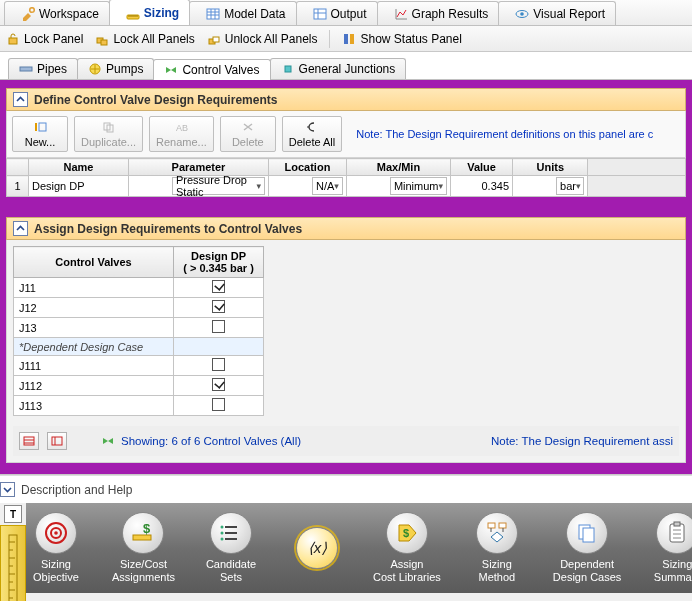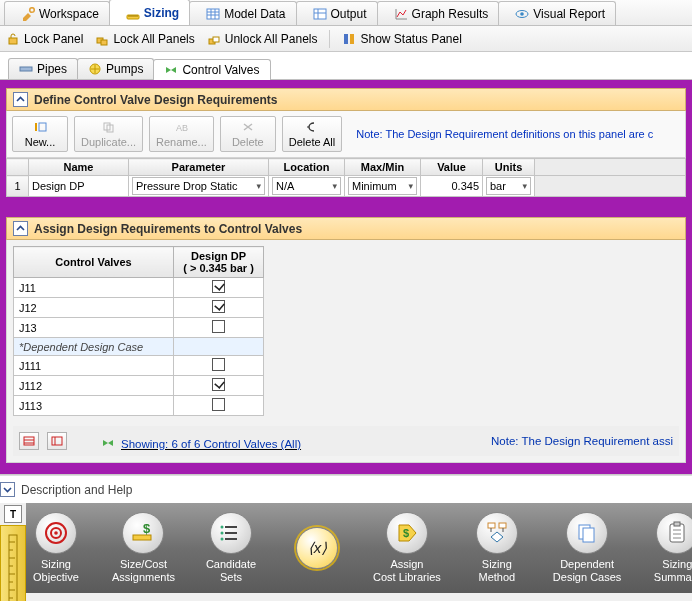--- a/index.html
+++ b/index.html
@@ -137,21 +137,21 @@
     padding:2px 4px; font-weight:700; text-align:center;
   }
   .def-table td {
     border:1px solid #c4c4c4;
     padding:1px 3px;
     background:#fff;
     height: 20px;
   }
   .combo {
     display:flex; justify-content:space-between; align-items:center;
-    border:1px solid #bcbcbc; background:#fff; height:18px; padding:0 3px;
+    border:1px solid #bcbcbc; background:#fff; height:18px; padding:0 3px;margin-left:40px;
   }
   .combo .chev{ color:#555; font-size:9px; }
   .row-header { background: linear-gradient(#fafafa,#e6e6e6) !important; text-align:center; }
 
   
   .assign-block { border:1px solid #d4d4d4; border-top:none; padding:6px 6px 6px 6px; background:#f2f2f2; }
   .assign-table { border-collapse:collapse; font-size:11px; background:#fff; }
   .assign-table th {
     background: linear-gradient(#fafafa,#e6e6e6);
     border:1px solid #b4b4b4; padding:3px 6px; font-weight:700; text-align:center;
@@ -343,20 +343,28 @@
     <span>Pumps</span>
   </div>
   <div class="sub-tab active">
     <span class="ico">
         <svg width="14" height="14">
           <polygon points="2,4 7,7 2,10" fill="#4fae4f"></polygon>
           <polygon points="12,4 7,7 12,10" fill="#4fae4f"></polygon>
         </svg>
       </span>
     <span>Control Valves</span>
+  </div>
+  <div class="sub-tab">
+    <span class="ico">
+        <svg width="14" height="14">
+          <rect x="4" y="4" width="6" height="6" fill="#57c5c9" stroke="#2a9296"></rect>
+        </svg>
+      </span>
+    <span>General Junctions</span>
   </div>
 </div>
 
 <div class="main-panel">
 
   <div class="section-header">
     <span class="collapse-box">
         <svg width="9" height="9">
           <path d="M1 6l3.5-3.5L8 6" fill="none" stroke="#2a4a8a" stroke-width="1.6"></path>
         </svg>
@@ -500,21 +508,21 @@
             <td class="chkcell"><span class="chk checked"></span></td>
           </tr>
       <tr>
             <td>J113</td>
             <td class="chkcell"><span class="chk"></span></td>
           </tr>
     </tbody>
       </table>
 
     <div class="status-row">
-      <div style="display:flex;align-items:flex-end;gap:6px;text-decoration:underline;">
+      <div style="display:flex;align-items:center;gap:6px;">
         <span class="tiny-btn">
             <svg width="12" height="10">
               <rect x="1" y="1" width="10" height="8" fill="none" stroke="#c22"></rect>
               <path d="M1 4h10M1 7h10" stroke="#c22"></path>
             </svg>
           </span>
         <span class="tiny-btn">
             <svg width="12" height="10">
               <rect x="1" y="1" width="10" height="8" fill="none" stroke="#c22"></rect>
               <path d="M4 1v8" stroke="#c22"></path>

